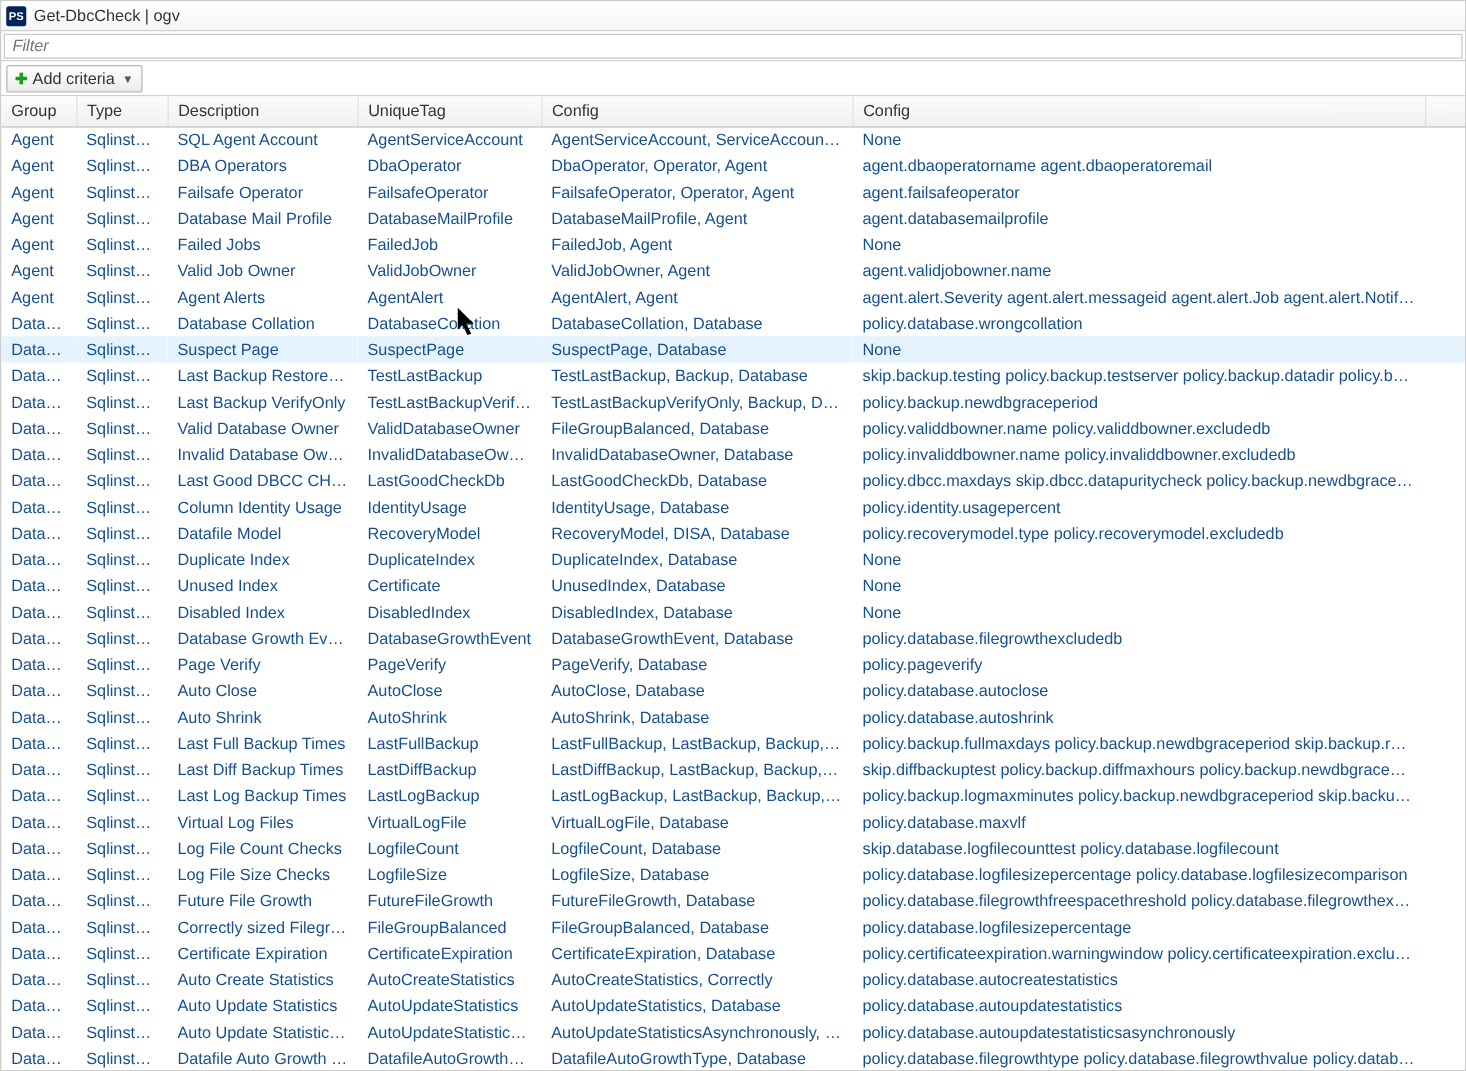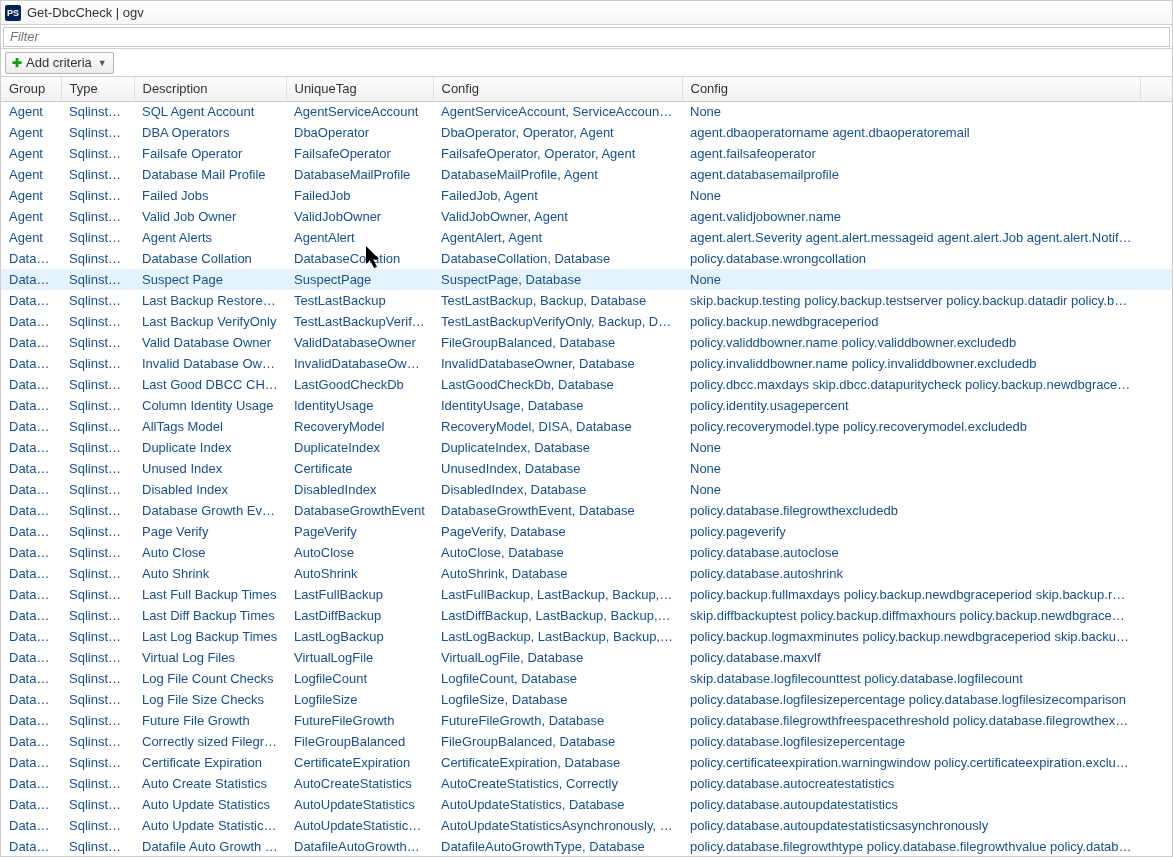--- a/index.html
+++ b/index.html
@@ -204,21 +204,21 @@
             <td>Sqlinstance</td>
             <td>Column Identity Usage</td>
             <td>IdentityUsage</td>
             <td>IdentityUsage, Database</td>
             <td>policy.identity.usagepercent</td>
             <td></td>
           </tr>
           <tr>
             <td>Database</td>
             <td>Sqlinstance</td>
-            <td>AllTags Model</td>
+            <td>Datafile Model</td>
             <td>RecoveryModel</td>
             <td>RecoveryModel, DISA, Database</td>
             <td>policy.recoverymodel.type policy.recoverymodel.excludedb</td>
             <td></td>
           </tr>
           <tr>
             <td>Database</td>
             <td>Sqlinstance</td>
             <td>Duplicate Index</td>
             <td>DuplicateIndex</td>

